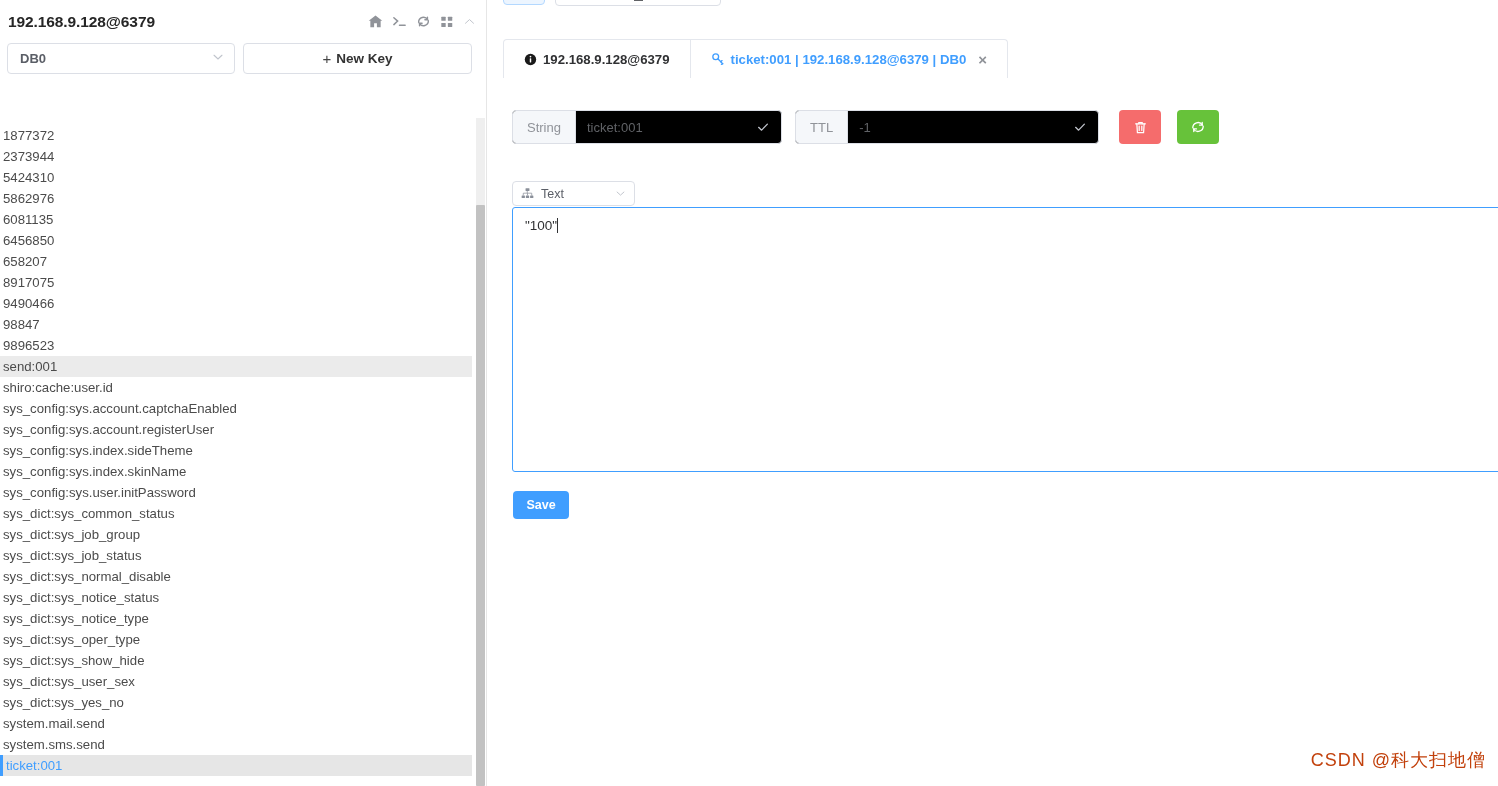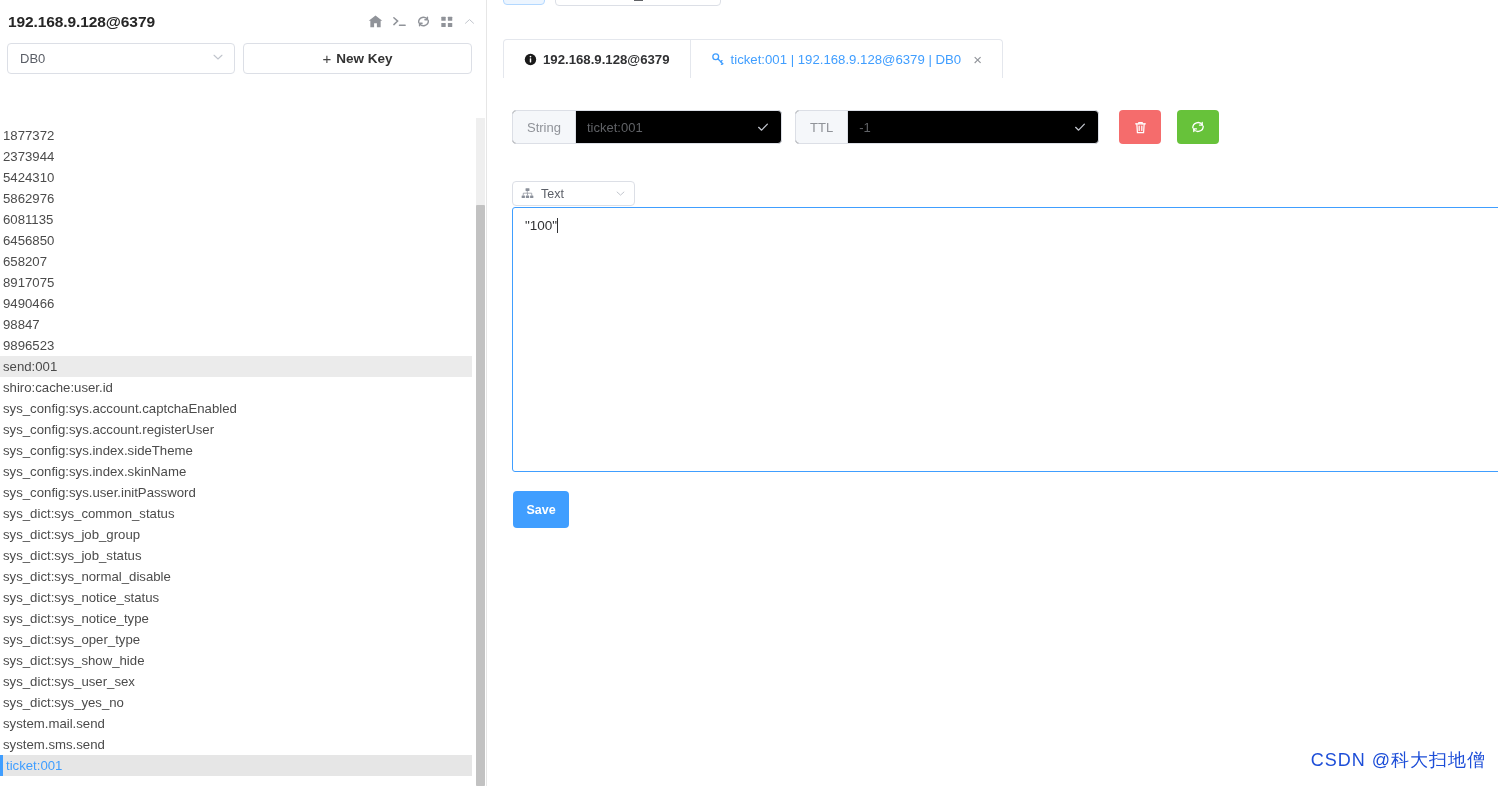--- a/index.html
+++ b/index.html
@@ -62,20 +62,21 @@
     position: relative;
     flex: 0 0 228px;
     height: 31px;
     border: 1px solid #dcdfe6;
     border-radius: 4px;
     background: #fff;
     display: flex;
     align-items: center;
     padding: 12px 12px;
     cursor: pointer;
+    font-weight: bold;
   }
   .db-select .val {
     font-size: 13px;
     color: #5a5e66;
   }
   .db-select .caret {
     position: absolute;
     right: 9px; top: 50%;
     transform: translateY(-50%);
     color: #c0c4cc;
@@ -256,21 +257,21 @@
     cursor: pointer;
     white-space: nowrap;
   }
   .tab.inactive {
     color: #303133;
     font-weight: bold;
     border-radius: 4px 0 0 0;
   }
   .tab.active {
     color: #409eff;
-    font-weight: normal;
+    font-weight: bold;
     border-left: none;
     border-radius: 0 4px 0 0;
   }
   .tab .tclose {
     font-size: 15px;
     color: #909399;
     margin-left: 6px;
     line-height: 1;
     cursor: pointer;
   }
@@ -372,37 +373,37 @@
     height: 15px;
     background: #303133;
     vertical-align: -3px;
     animation: blink 1s step-end infinite;
   }
   @keyframes blink { 50% { opacity: 0; } }
 
   .save-btn {
     position: absolute;
     left: 513px; top: 491px;
-    width: 56px; height: 37px;
+    width: 56px; height: 28px;
     background: #409eff;
     color: #fff;
     border: none;
     border-radius: 4px;
     font-size: 12.5px;
     font-weight: bold;
     font-family: "Liberation Sans", sans-serif;
     cursor: pointer;
   }
 
   .watermark {
     position: absolute;
     right: 12px;
     bottom: 14px;
     font-size: 18px;
-    color: #1d4ed8;
+    color: #c2410c;
     letter-spacing: 1px;
     user-select: none;
     white-space: nowrap;
   }
 </style>
 </head>
 <body>
 
 <div id="app">
 

